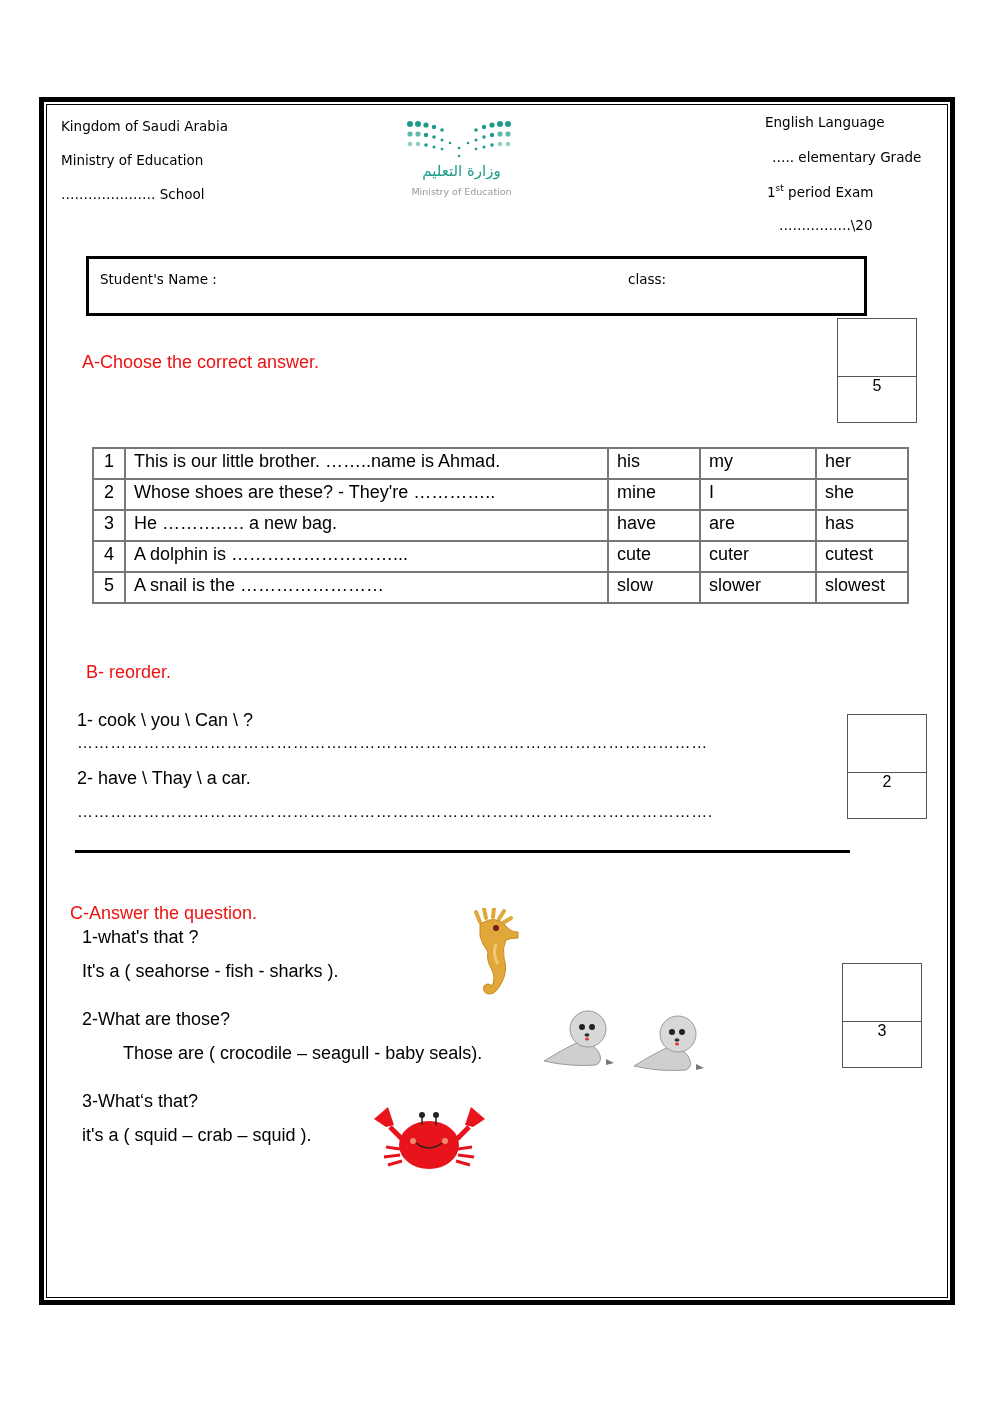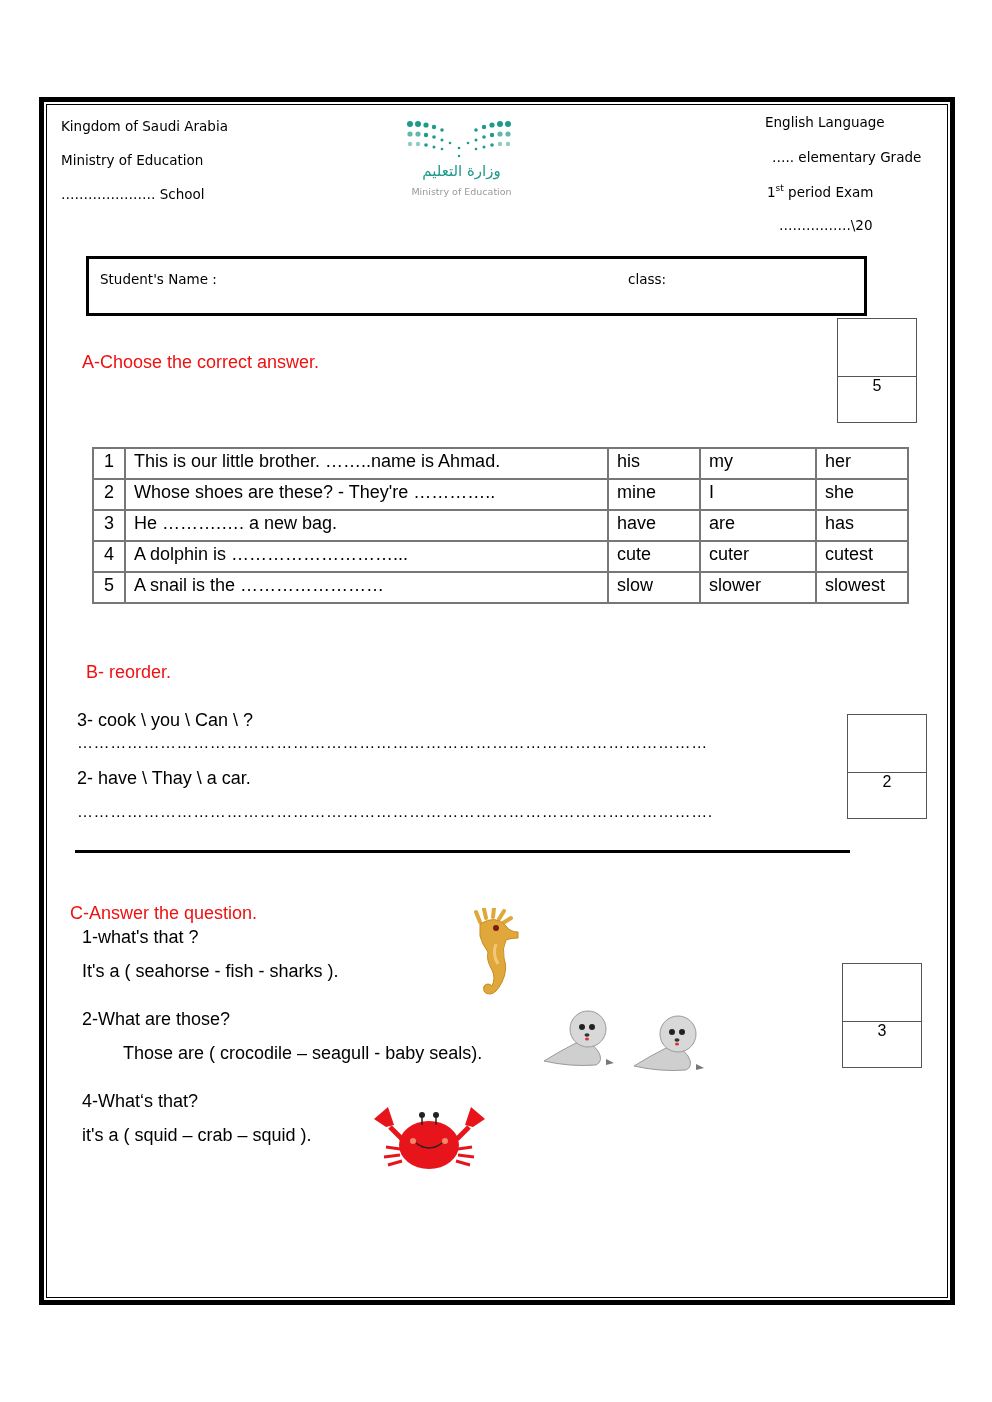--- a/index.html
+++ b/index.html
@@ -126,36 +126,36 @@
         <td class="num">5</td>
         <td>A snail is the ……………………</td>
         <td style="width: 74px;">slow</td>
         <td style="width: 98px;">slower</td>
         <td style="width: 74px; margin-left: 36px;">slowest</td>
       </tr>
     </tbody>
 </table>
 
 <div class="section-title" style="left:77px; top:662px;margin-left:9px;">B- reorder.</div>
-<div class="q" style="left:77px; top:710px;">3- cook \ you  \ Can \  ?</div>
+<div class="q" style="left:77px; top:710px;">1- cook \ you  \ Can \  ?</div>
 <div class="dots" style="left:77px; top:734px; width:728px;">……………………………………………………………………………………………………</div>
 <div class="q" style="left:77px; top:768px;">2- have \ Thay \ a car.</div>
 <div class="dots" style="left:77px; top:803px; width:734px;">…………………………………………………………………………………………………….</div>
 <div class="score-box" style="left:847px; top:714px; height:105px;">
   <div class="top" style="height:57px;"></div>
   <div class="val">2</div>
 </div>
 <div class="rule"></div>
 
 <div class="section-title" style="left:70px; top:903px;">C-Answer the question.</div>
 <div class="q" style="left:82px; top:927px;">1-what's that ?</div>
 <div class="q" style="left:82px; top:961px;">It's a (  seahorse    -    fish    - sharks  ).</div>
 <div class="q" style="left:82px; top:1009px;">2-What are those?</div>
 <div class="q" style="left:82px; top:1043px;margin-left:41px;">Those are ( crocodile – seagull - baby seals).</div>
-<div class="q" style="left:82px; top:1091px;">4-What‘s that?</div>
+<div class="q" style="left:82px; top:1091px;">3-What‘s that?</div>
 <div class="q" style="left:82px; top:1125px;">it's a ( squid – crab – squid ).</div>
 
 <div class="score-box" style="left:842px; top:963px; height:105px;">
   <div class="top" style="height:57px;"></div>
   <div class="val">3</div>
 </div>
 
 <svg class="abs" style="left:466px; top:908px;" width="60" height="96" viewBox="0 0 60 96">
   <g fill="#e0a83a" stroke="#c98a1e" stroke-width="1">
     <path d="M14 14 L10 4 M20 10 L18 1 M27 9 L28 0 M33 11 L38 3 M37 15 L45 10" stroke="#e0a83a" stroke-width="4" stroke-linecap="round"></path>

